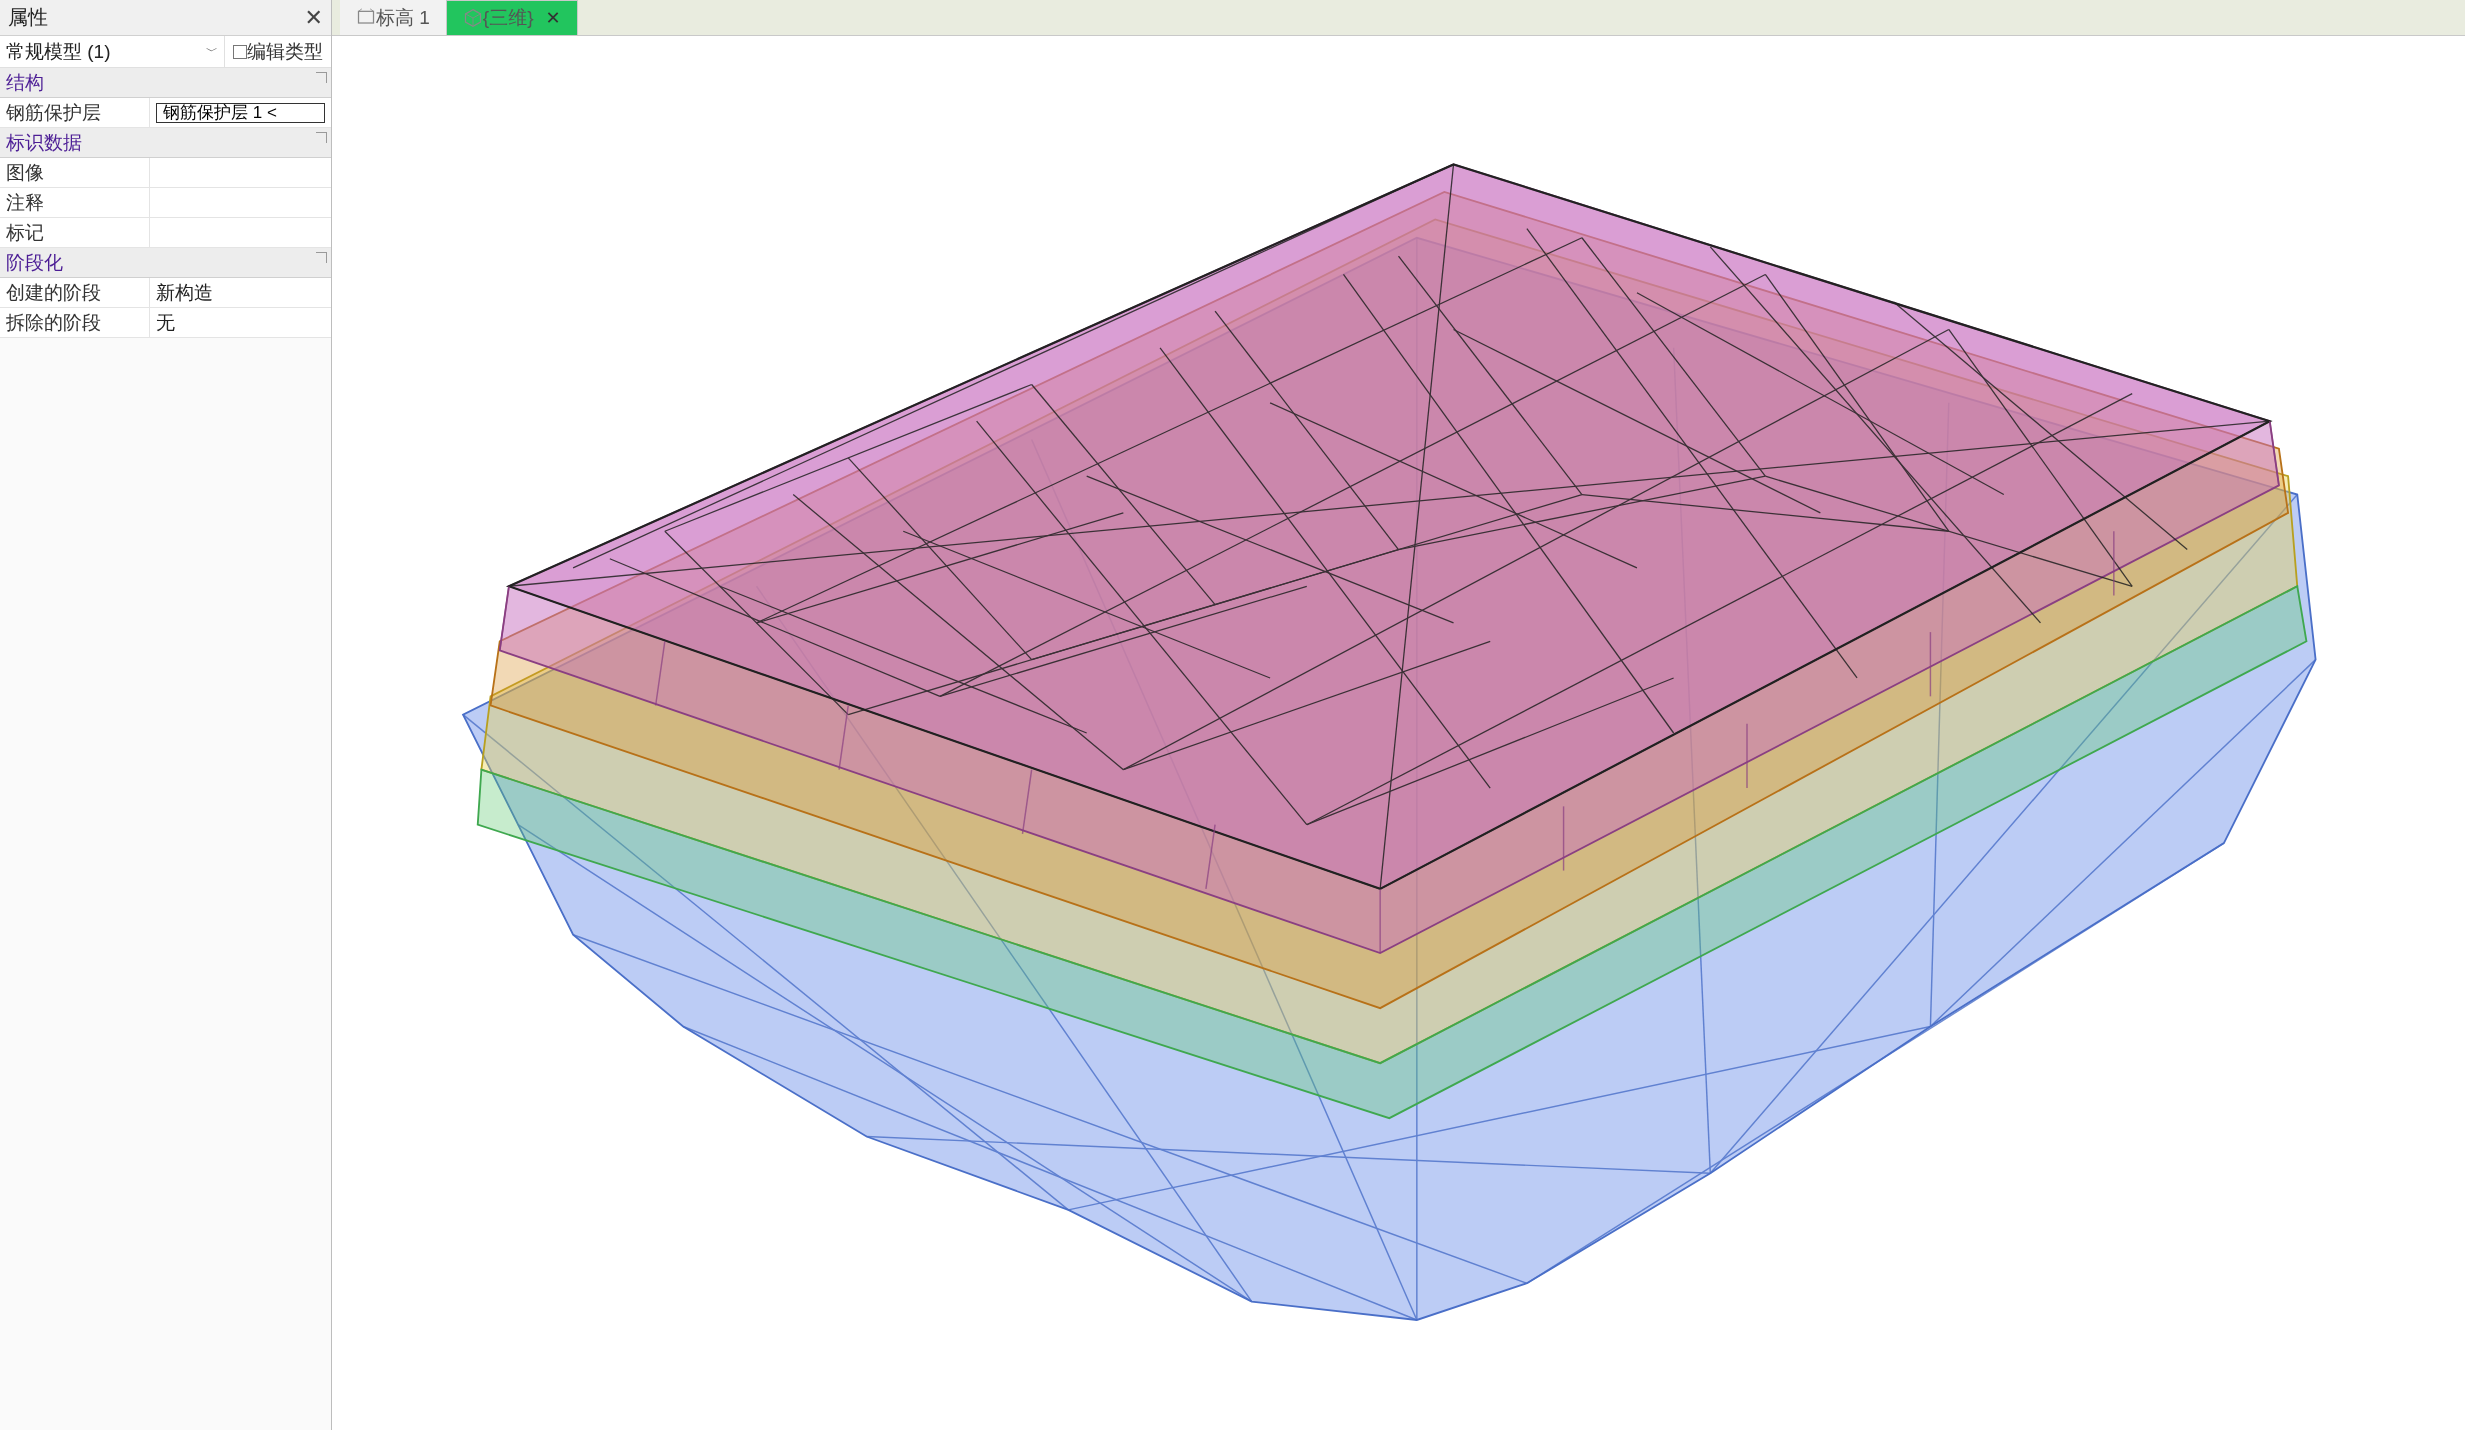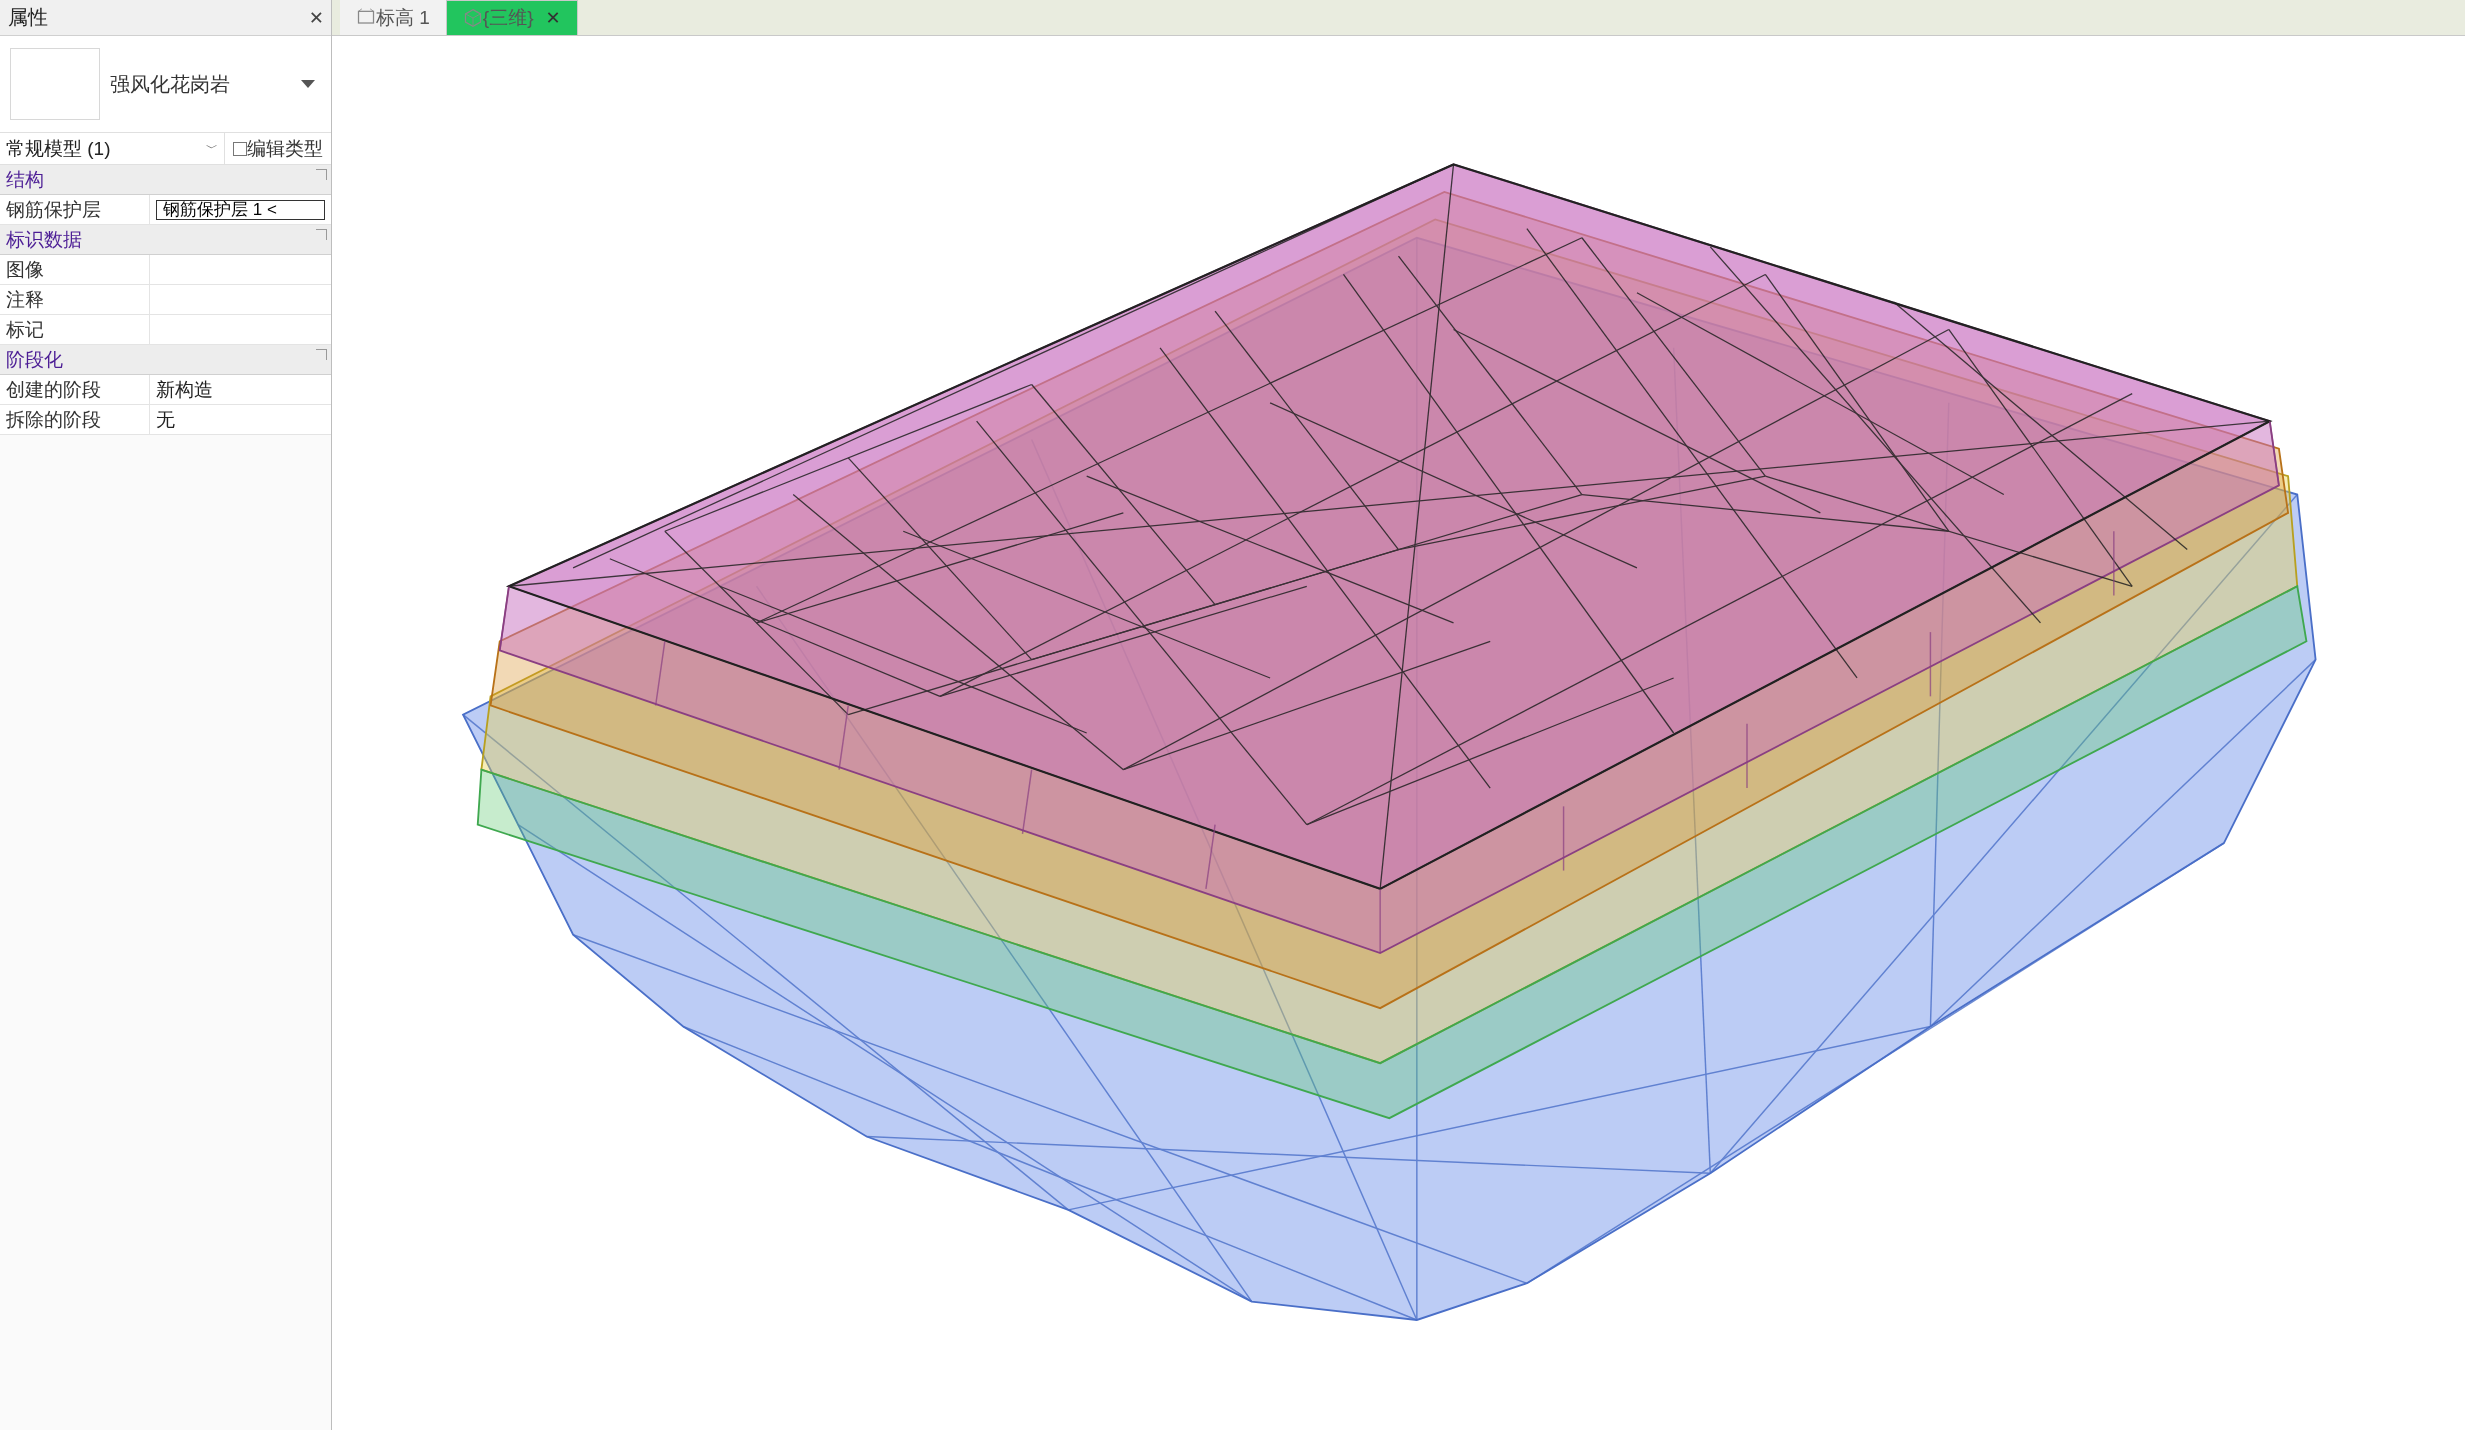--- a/index.html
+++ b/index.html
@@ -28,21 +28,21 @@
     width: 332px;
     background: #fafafa;
     border-right: 1px solid #bdbdbd;
     display: flex; flex-direction: column;
     font-size: 19px;
     z-index: 2;
   }
   .prop-header {
     display: flex; align-items: center; justify-content: space-between;
     height: 36px; padding: 0 8px;
-    background: #f0f0f0; border-bottom: 1px solid #d0d0d0; font-family: Liberation Mono, monospace;
+    background: #f0f0f0; border-bottom: 1px solid #d0d0d0;
   }
   .prop-header .title { font-size: 20px; }
   .prop-header .close { font-size: 22px; cursor: pointer; color:#444; }
 
   .type-selector {
     display: flex; align-items: center; gap: 10px;
     padding: 12px 10px; border-bottom: 1px solid #e0e0e0;
     background:#ffffff;
   }
   .type-thumb {
@@ -97,25 +97,20 @@
 <body>
 
 <div class="app">
 
   <div class="properties">
     <div class="prop-header">
       <span class="title">属性</span>
       <span class="close">✕</span>
     </div>
 
-    <div class="type-selector">
-      <div class="type-thumb"></div>
-      <div class="type-name">强风化花岗岩</div>
-      <div class="type-dd"></div>
-    </div>
 
     <div class="row2">
       <div class="selcat">
         <span>常规模型 (1)</span>
         <span class="dd">﹀</span>
       </div>
       <div class="edittype">
         <span class="tiny-icon"></span>
         <span>编辑类型</span>
       </div>

